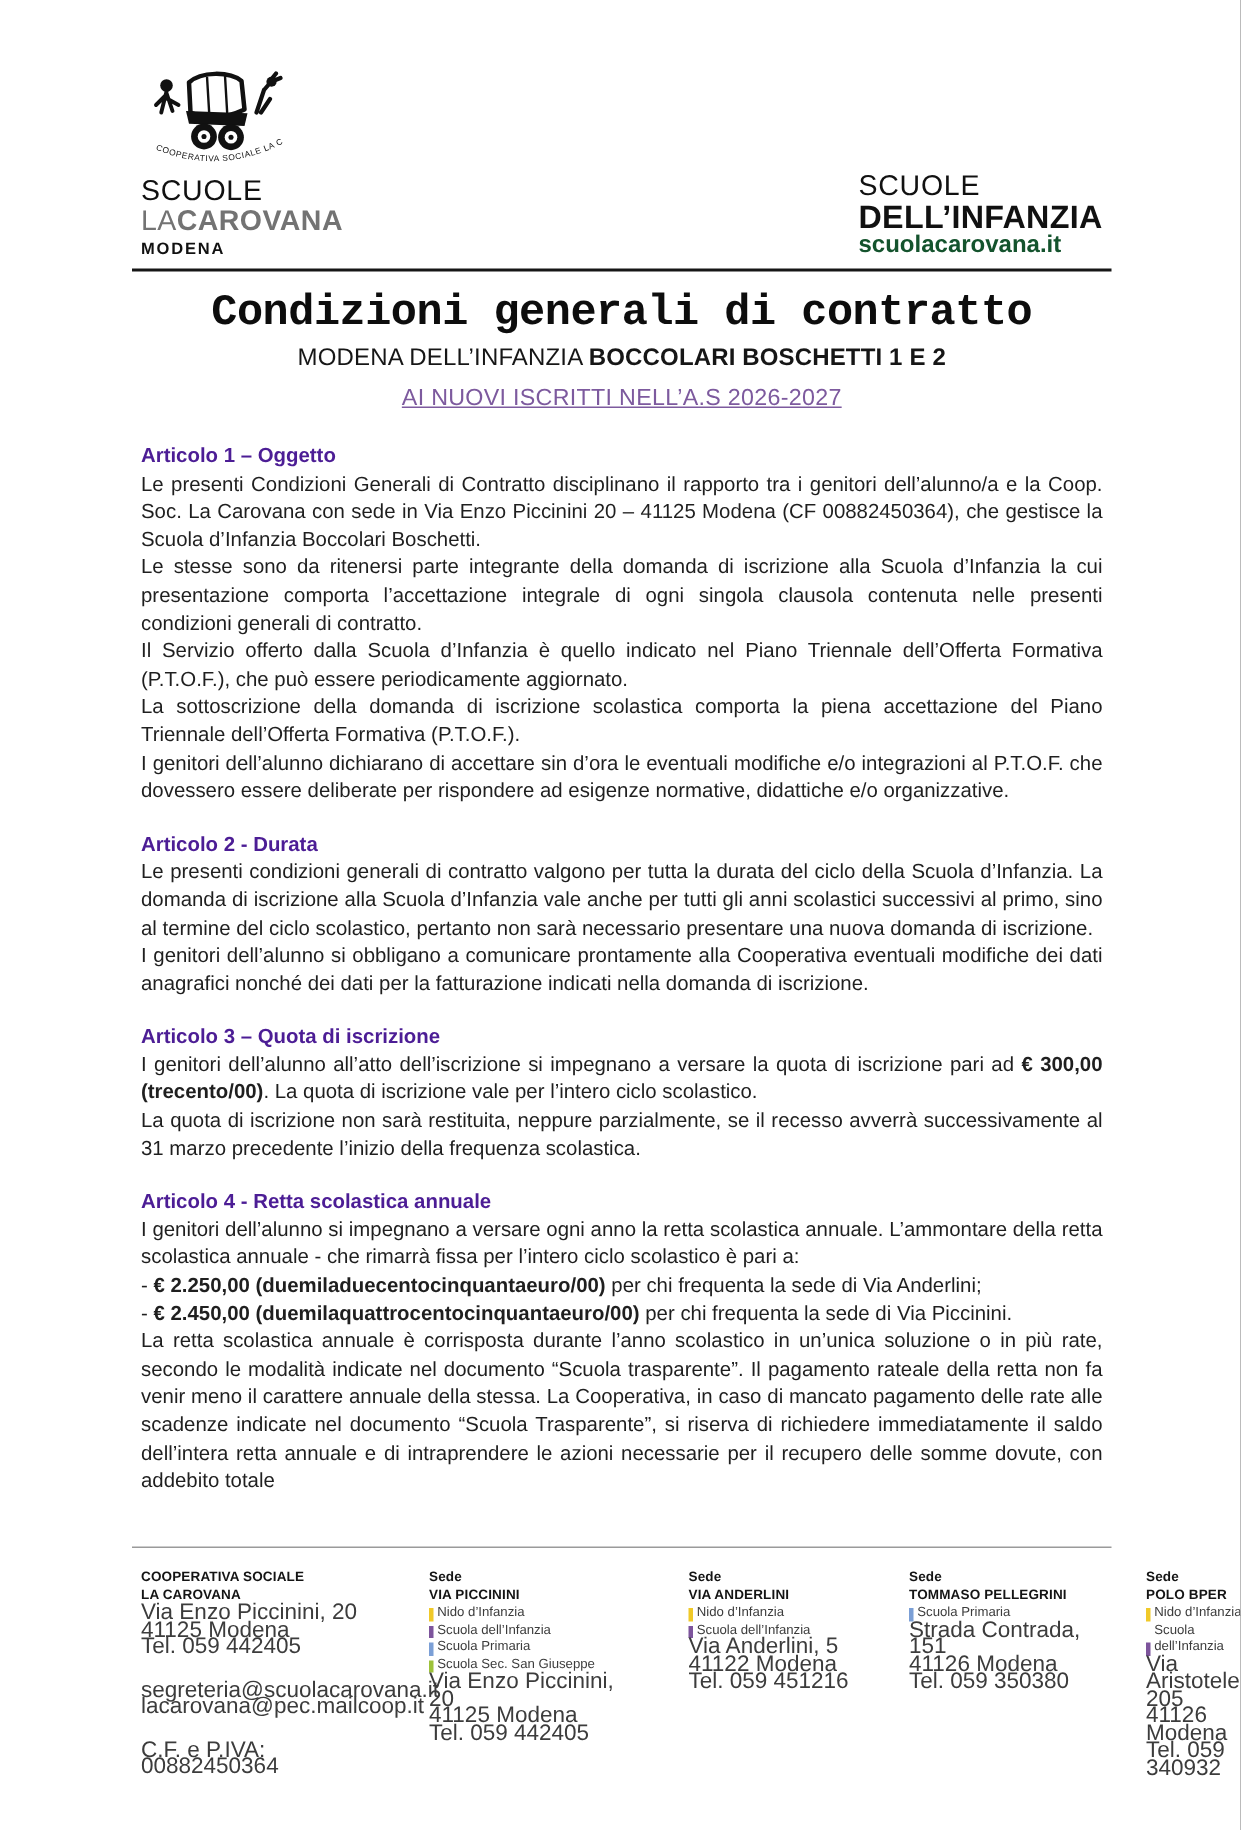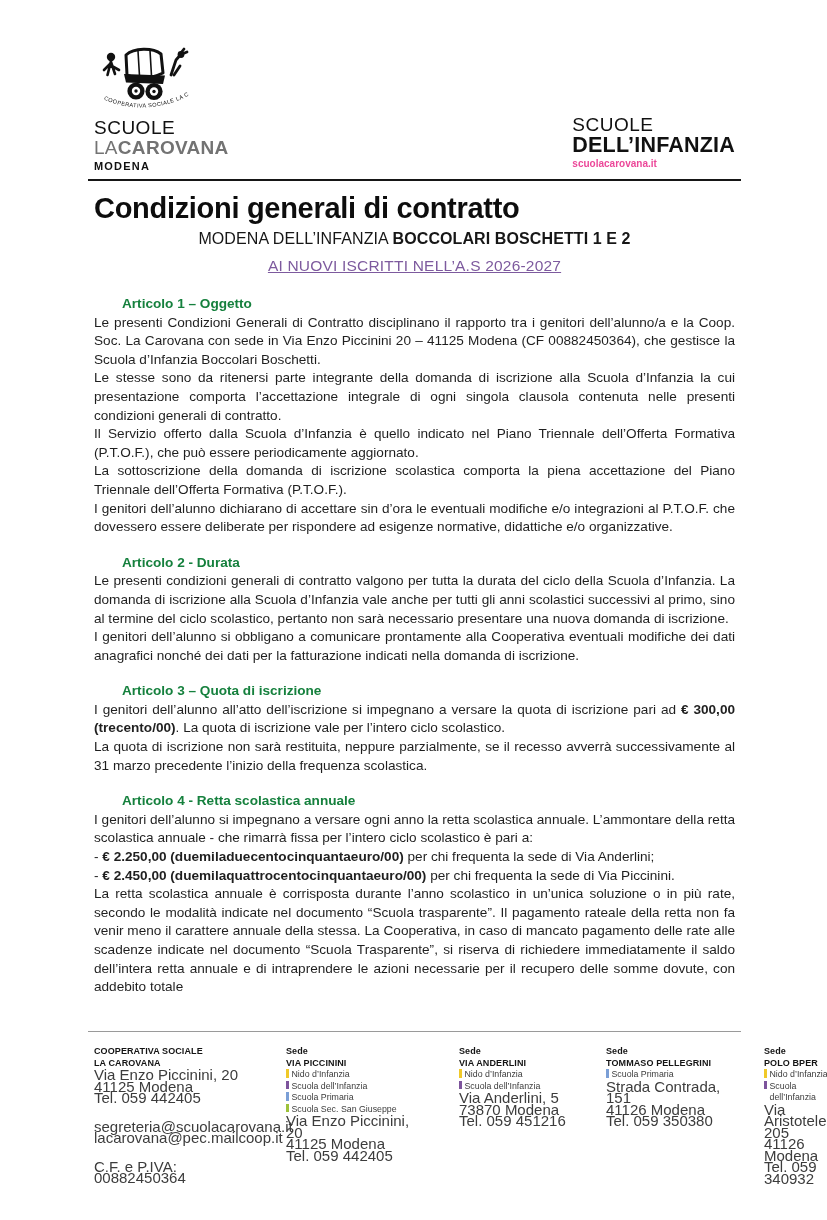--- a/index.html
+++ b/index.html
@@ -13,43 +13,43 @@
   
   .hdr { display:flex; justify-content:space-between; align-items:flex-end; }
   .hdr-left .logo-svg { display:block; margin-left:2px; }
   .brand1 { font-size:19px; font-weight:400; letter-spacing:.5px; color:#111; line-height:20px; margin-top:2px;}
   .brand2 { font-size:19px; font-weight:400; letter-spacing:.3px; color:#737373; line-height:19px;}
   .brand2 strong { font-weight:700; }
   .brand3 { font-size:11px; font-weight:700; letter-spacing:1.2px; color:#111; margin-top:3px;}
   .hdr-right { text-align:left; padding-bottom:1px; }
   .br1 { font-size:19px; font-weight:400; letter-spacing:.5px; color:#111; line-height:19px;}
   .br2 { font-size:21.5px; font-weight:700; letter-spacing:.2px; color:#111; line-height:22px;}
-  .br3 { font-size:10px; font-weight:700; color:#ec4899; line-height:15px; cursor:pointer;}
+  .br3 { font-size:16px; font-weight:700; color:#14532d; line-height:15px; cursor:pointer;}
   .hdr-rule { border:none; border-top:2px solid #161616; margin:7px -6px 0 -6px; }
   
-  .title { font-size:29px; font-weight:700; color:#0d0d0d; letter-spacing:-.3px; margin-top:11px; }
+  .title { text-align:center; font-size:29px; font-weight:700; color:#0d0d0d; letter-spacing:-.3px; margin-top:11px;font-family:Liberation Mono, monospace; }
   .subtitle { text-align:center; font-size:16px; color:#161616; margin-top:5px; letter-spacing:.1px;}
   .subtitle strong { font-weight:700; }
   .notice { text-align:center; font-size:15.5px; color:#7d5a9e; text-decoration:underline; margin-top:9px; letter-spacing:.2px;}
   
   .articles { margin-top:20px; }
   .article { margin-bottom:17px; }
-  .article h2 { font-size:13.6px; font-weight:700; color:#15803d; line-height:18.6px;margin-left:28px; }
+  .article h2 { font-size:13.6px; font-weight:700; color:#4c1d95; line-height:18.6px; }
   .article p { font-size:13.6px; line-height:18.6px; color:#1f1f1f; }
   .just { text-align:justify; }
   .left { text-align:left; }
   .article p strong { font-weight:700; }
   
   .foot-block { margin-top:auto; }
   .foot-rule { border:none; border-top:1.5px solid #9a9a9a; margin:0 -6px 14px -6px; }
   .foot { display:grid; grid-template-columns:152px 133px 107px 118px 1fr;gap:40px; }
   .f-bold { font-size:9px; font-weight:700; color:#141414; line-height:11.5px; letter-spacing:.1px;}
   .f-line { font-size:15px; color:#3c3c3c; line-height:11.5px; }
   .f-gap  { margin-top:17px; }
-  .f-svc  { display:flex; align-items:flex-start; line-height:11.5px; }
+  .f-svc  { display:flex; align-items:flex-end; line-height:11.5px; }
   .f-svc .f-bar { display:inline-block; width:2.5px; height:8.5px; margin-right:3px; flex:none;}
   .f-svc span:last-child { font-size:8.8px; color:#3c3c3c; }
 </style>
 </head>
 <body>
 
 <div class="page">
 
   <header class="hdr">
     <div class="hdr-left">
@@ -164,21 +164,21 @@
           <div class="f-bold">VIA ANDERLINI</div>
           <div class="f-svc">
             <span class="f-bar" style="background: rgb(240, 201, 41);"></span>
             <span>Nido d’Infanzia</span>
           </div>
           <div class="f-svc">
             <span class="f-bar" style="background: rgb(125, 84, 156);"></span>
             <span>Scuola dell’Infanzia</span>
           </div>
           <div class="f-line">Via Anderlini, 5</div>
-          <div class="f-line">73870 Modena</div>
+          <div class="f-line">41122 Modena</div>
           <div class="f-line">Tel. 059 451216</div>
         </div>
         <div class="f-col">
           <div class="f-bold">Sede</div>
           <div class="f-bold">TOMMASO PELLEGRINI</div>
           <div class="f-svc">
             <span class="f-bar" style="background: rgb(123, 159, 214);"></span>
             <span>Scuola Primaria</span>
           </div>
           <div class="f-line">Strada Contrada, 151</div>

